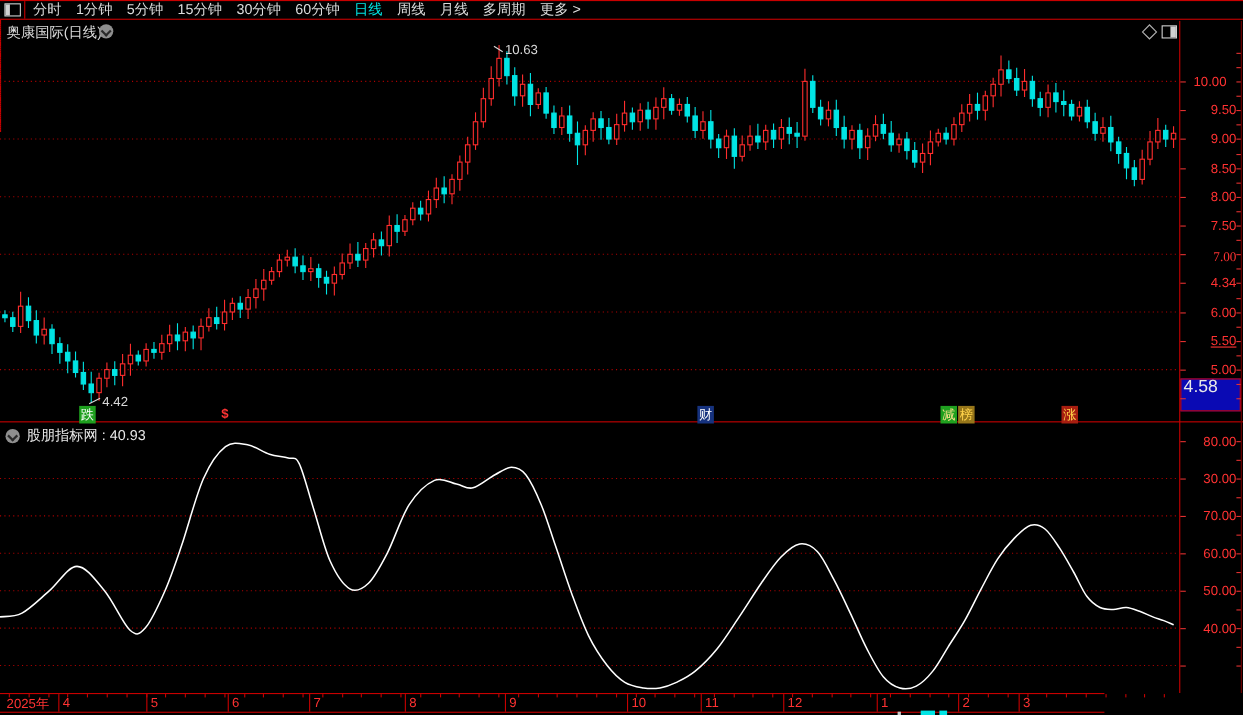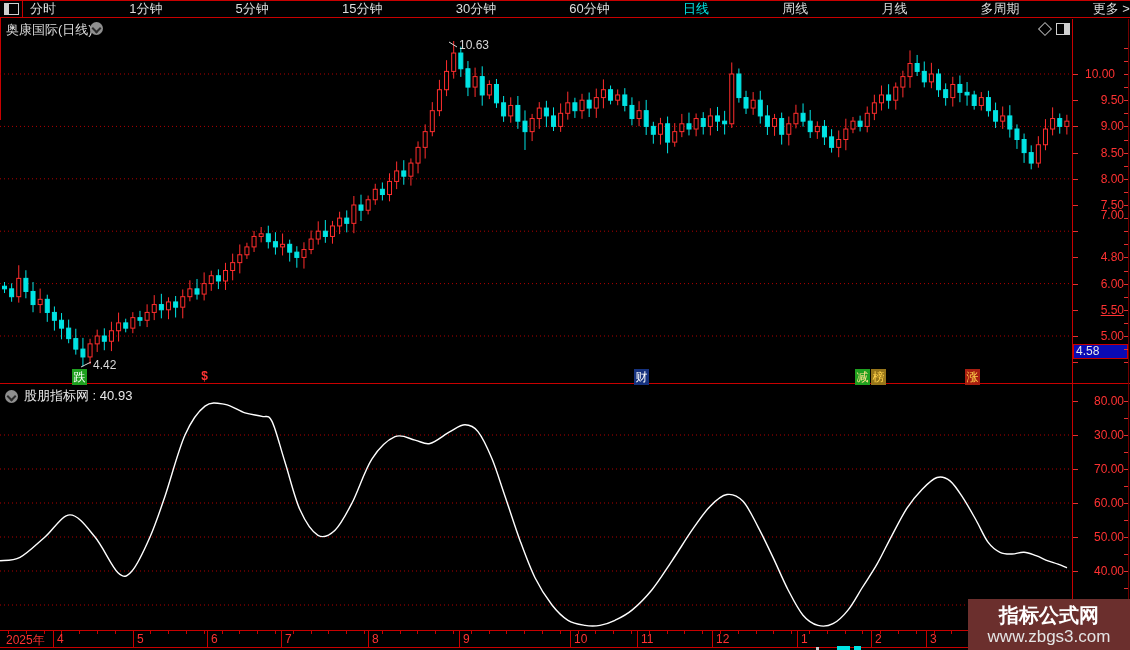--- a/index.html
+++ b/index.html
@@ -4,21 +4,21 @@
 <style>
   html,body{margin:0;padding:0;background:#000;}
   #screen{position:relative;width:1130px;height:650px;background:#000;overflow:hidden;
           font-family:"Liberation Sans","DejaVu Sans",sans-serif;}
   
   #toolbar{position:absolute;left:0;top:0;width:1130px;height:18px;background:#000;
            border-top:1px solid #c80000;border-bottom:1px solid #c80000;display:flex;box-sizing:border-box;}
   .tb-tile{width:22px;height:16px;border-right:1px solid #c80000;display:flex;align-items:center;justify-content:center;}
   .sq-icon{width:13px;height:10px;border:1px solid #d0d0d0;position:relative;}
   .sq-icon span{position:absolute;left:0;top:0;width:4px;height:10px;background:#d0d0d0;}
-  .tb-left{display:flex;align-items:center;gap:2px;padding-left:7px;flex:1;justify-content:space-between;}
+  .tb-left{display:flex;align-items:center;gap:13px;padding-left:7px;flex:1;}
   .tab{color:#dcdcdc;font-size:13px;line-height:16px;cursor:default;white-space:nowrap;}
   .tab.active{color:#00e4e4;}
   .tb-right{display:flex;align-items:stretch;border-left:1px solid #c80000;}
   .btn{color:#dcdcdc;font-size:13px;line-height:16px;padding:0 8px;border-right:1px solid #c80000;white-space:nowrap;}
   .btn.hl{background:#6b2020;}
   
   #titlebar{position:absolute;left:0;top:19px;width:1130px;height:18px;}
   #title-text{position:absolute;left:6px;top:2px;color:#dcdcdc;font-size:13px;}
   .chev-circle{position:absolute;width:13px;height:13px;border-radius:50%;background:#8f8f8f;}
   .chev-circle i{position:absolute;left:3px;top:3px;width:5px;height:5px;border-left:2px solid #2a2a2a;border-bottom:2px solid #2a2a2a;transform:rotate(-45deg);}
@@ -27,22 +27,22 @@
   #corner-square{position:absolute;left:1056px;top:4px;width:12px;height:10px;border:1px solid #d0d0d0;}
   #corner-square span{position:absolute;right:0;top:0;width:5px;height:10px;background:#d0d0d0;display:block;}
   
   #kline{position:absolute;left:0;top:0;width:1072px;height:384px;display:block;}
   #indic{position:absolute;left:0;top:384px;width:1072px;height:246px;display:block;}
   #sepline{position:absolute;left:0;top:383px;width:1130px;height:1px;background:#c80000;}
   #axis-border{position:absolute;left:1072px;top:19px;width:1px;height:611px;background:#c80000;}
   #axis-border-r{position:absolute;left:1128px;top:19px;width:1px;height:611px;background:#700000;}
   .axis-label{position:absolute;left:1076px;width:48px;text-align:right;color:#ff3232;font-size:12px;height:14px;line-height:14px;}
   .tickm{position:absolute;background:#e03030;}
-  #pricebox{position:absolute;left:1073px;width:55px;height:15px;background:#0a0ab4;border:1px solid #c80000;box-sizing:border-box;
-            color:#e8e8e8;font-size:12px;line-height:13px;padding-left:2px;}
+  #pricebox{position:absolute;left:1073px;width:55px;height:30px;background:#0a0ab4;border:1px solid #c80000;box-sizing:border-box;
+            color:#e8e8e8;font-size:16px;line-height:13px;padding-left:2px;}
   
   .mk{position:absolute;height:16px;min-width:15px;text-align:center;font-size:12px;line-height:16px;}
   
   #ind-label{position:absolute;left:5px;top:387px;display:flex;align-items:center;gap:6px;}
   #ind-label .chev-circle{position:relative;}
   #ind-text{color:#e8e8e8;font-size:13px;white-space:pre;}
   
   .anno{position:absolute;color:#d8d8d8;font-size:12px;}
   
   #xaxis{position:absolute;left:0;top:630px;width:1004px;height:18px;background:#000;
@@ -514,35 +514,31 @@
       <div class="xtick" style="left: 1005px; top: 0px;"></div>
       <div class="xtick" style="left: 1023px; top: 0px;"></div>
       <div class="xtick" style="left: 1040px; top: 0px;"></div>
       <div class="xtick" style="left: 1058px; top: 0px;"></div>
     </div>
 
   <div class="frag" style="left:816px;top:647px;width:3px;height:3px;background:#cccccc;"></div>
   <div class="frag" style="left:837px;top:646px;width:13px;height:4px;background:#00e4e4;"></div>
   <div class="frag" style="left:854px;top:646px;width:7px;height:4px;background:#00e4e4;"></div>
 
-  <div id="watermark">
-    <div id="wm1">指标公式网</div>
-    <div id="wm2">www.zbgs3.com</div>
-  </div>
 
 <div class="anno" style="left: 459px; top: 38px;">10.63</div>
     <div class="anno" style="left: 93px; top: 358px;">4.42</div>
     <div class="axis-label" style="top: 67px; text-align: center;">10.00</div>
     <div class="axis-label" style="top: 93.2px;">9.50</div>
     <div class="axis-label" style="top: 119.4px;">9.00</div>
     <div class="axis-label" style="top: 145.6px;">8.50</div>
     <div class="axis-label" style="top: 171.8px;">8.00</div>
     <div class="axis-label" style="top: 198px;">7.50</div>
-    <div class="axis-label" style="top: 208px;">7.00</div>
-    <div class="axis-label" style="top: 250.4px;">4.80</div>
+    <div class="axis-label" style="top: 226px; font-family: Liberation Serif, serif;">7.00</div>
+    <div class="axis-label" style="top: 250.4px;">4.34</div>
     <div class="axis-label" style="top: 276.6px;">6.00</div>
     <div class="axis-label" style="top: 302.8px; text-decoration: underline;">5.50</div>
     <div class="axis-label" style="top: 329px;">5.00</div>
     <div class="tickm" style="left: 1073px; top: 74px; width: 5px; height: 1px;"></div>
     <div class="tickm" style="left: 1073px; top: 100.2px; width: 5px; height: 1px;"></div>
     <div class="tickm" style="left: 1073px; top: 126.4px; width: 5px; height: 1px;"></div>
     <div class="tickm" style="left: 1073px; top: 152.6px; width: 5px; height: 1px;"></div>
     <div class="tickm" style="left: 1073px; top: 178.8px; width: 5px; height: 1px;"></div>
     <div class="tickm" style="left: 1073px; top: 205px; width: 5px; height: 1px;"></div>
     <div class="tickm" style="left: 1073px; top: 231.2px; width: 5px; height: 1px;"></div>

